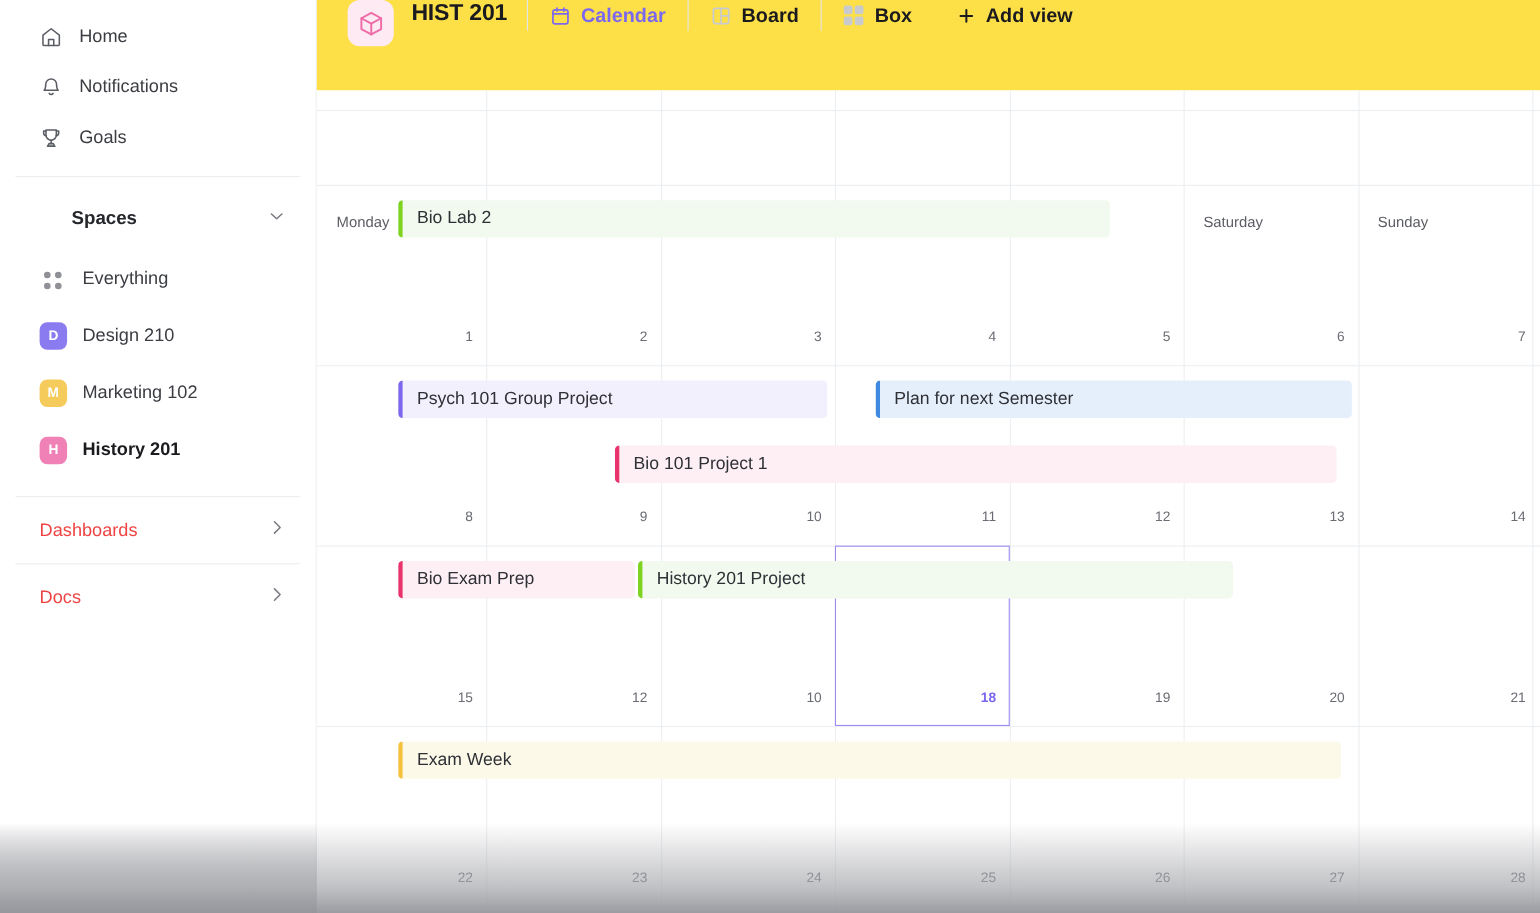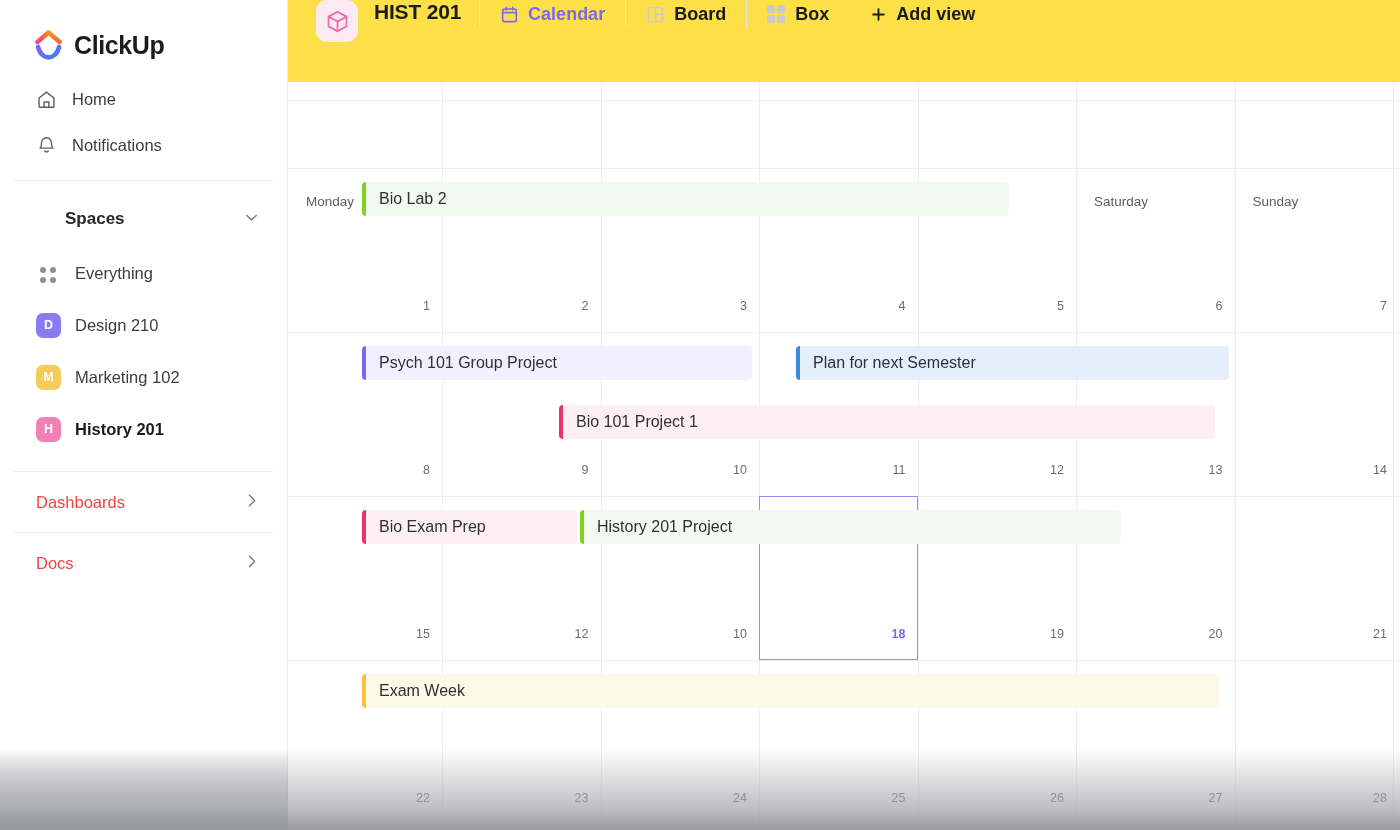--- a/index.html
+++ b/index.html
@@ -159,40 +159,20 @@
     pointer-events: none; z-index: 41;
   }
 </style>
 </head>
 <body>
 
 <div id="app">
 
   <aside id="sidebar">
 
-    <div class="brand">
-      <span class="brand-logo">
-        <svg viewBox="0 0 34 34" width="30" height="30">
-          <defs>
-            <linearGradient id="gUp" x1="0" y1="1" x2="1" y2="0">
-              <stop offset="0%" stop-color="#ec4899"></stop>
-                <stop offset="55%" stop-color="#f4722b"></stop>
-                <stop offset="100%" stop-color="#fbbf24"></stop>
-            </linearGradient>
-            <linearGradient id="gDn" x1="0" y1="0" x2="1" y2="1">
-              <stop offset="0%" stop-color="#8b5cf6"></stop>
-                <stop offset="100%" stop-color="#3b82f6"></stop>
-            </linearGradient>
-          </defs>
-          <path d="M4 13.6 L16.5 2.6 L29 13.6" fill="none" stroke="url(#gUp)" stroke-width="5.2" stroke-linecap="round" stroke-linejoin="round"></path>
-          <path d="M4.6 19.2 C6.4 27.4 12 31 16.5 31 C21 31 26.6 27.4 28.4 19.2" fill="none" stroke="url(#gDn)" stroke-width="5.2" stroke-linecap="round"></path>
-        </svg>
-      </span>
-      <span class="brand-name">ClickUp</span>
-    </div>
 
     <nav class="nav-top">
 
       <div class="nav-row">
         <span class="nav-ico">
           <svg viewBox="0 0 24 24" width="21" height="21" fill="none" stroke="#5b5d64" stroke-width="1.6" stroke-linecap="round" stroke-linejoin="round">
             <path d="M3.5 10.3 L12 3.6 L20.5 10.3 V20 a0.9 0.9 0 0 1-0.9 0.9 H4.4 A0.9 0.9 0 0 1 3.5 20 Z"></path>
             <path d="M9.3 20.9 v-6.1 h5.4 v6.1"></path>
           </svg>
         </span>
@@ -202,20 +182,33 @@
       <div class="nav-row">
         <span class="nav-ico">
           <svg viewBox="0 0 24 24" width="21" height="21" fill="none" stroke="#5b5d64" stroke-width="1.6" stroke-linecap="round" stroke-linejoin="round">
             <path d="M12 3.2 a5.6 5.6 0 0 0-5.6 5.6 c0 4.6-1.7 6.2-1.7 6.2 h14.6 s-1.7-1.6-1.7-6.2 A5.6 5.6 0 0 0 12 3.2 Z"></path>
             <path d="M10 18.2 a2.3 2.3 0 0 0 4 0"></path>
           </svg>
         </span>
         <span class="nav-label">Notifications</span>
       </div>
 
+      <div class="nav-row">
+        <span class="nav-ico">
+          <svg viewBox="0 0 24 24" width="21" height="21" fill="none" stroke="#5b5d64" stroke-width="1.6" stroke-linecap="round" stroke-linejoin="round">
+            <path d="M6.6 3.6 h10.8 v5.2 a5.4 5.4 0 0 1-10.8 0 Z"></path>
+            <path d="M6.6 4.6 H4.2 v2.1 a3.1 3.1 0 0 0 2.6 3"></path>
+            <path d="M17.4 4.6 h2.4 v2.1 a3.1 3.1 0 0 1-2.6 3"></path>
+            <path d="M12 14.2 v3.6"></path>
+            <path d="M8.3 20.6 h7.4"></path>
+            <path d="M9.8 17.8 h4.4 l1.5 2.8 H8.3 Z"></path>
+          </svg>
+        </span>
+        <span class="nav-label">Goals</span>
+      </div>
     </nav>
 
     <div class="divider"></div>
 
     <div class="spaces-head">
       <span class="spaces-title">Spaces</span>
       <span>
         <svg viewBox="0 0 24 24" width="19" height="19" fill="none" stroke="#7a7c83" stroke-width="1.8" stroke-linecap="round" stroke-linejoin="round">
           <path d="M6 9.5 L12 15 L18 9.5"></path>
         </svg>

